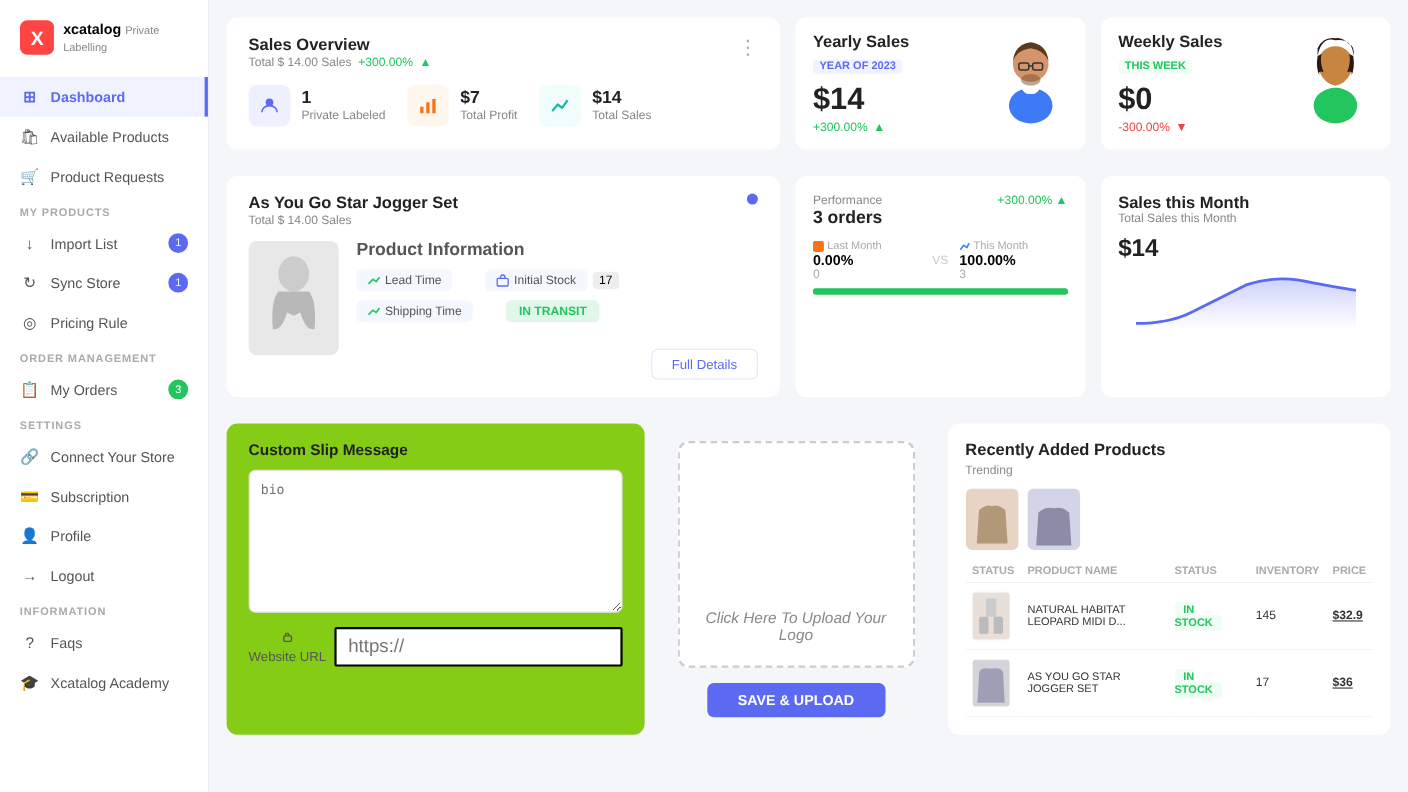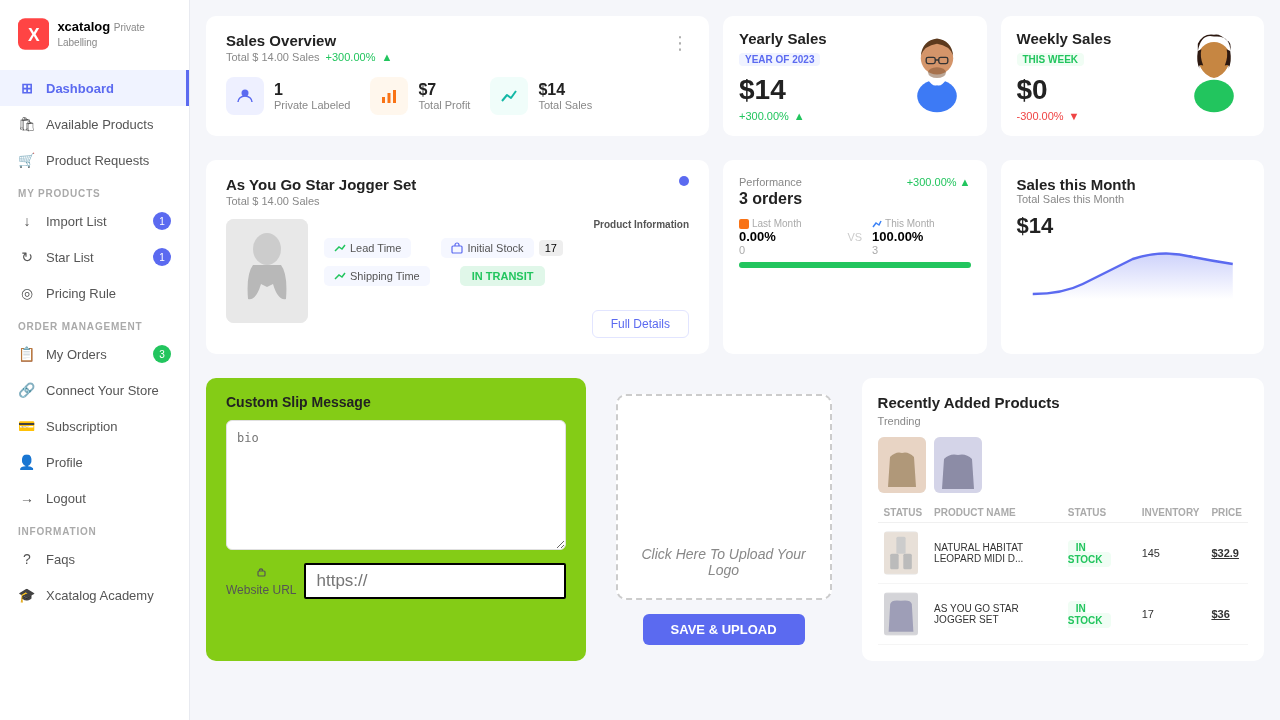--- a/index.html
+++ b/index.html
@@ -140,36 +140,37 @@
 
     <div class="sidebar-section-label">MY PRODUCTS</div>
 
     <div class="sidebar-item">
       <span class="item-icon">↓</span>
       <span>Import List</span>
       <span class="badge">1</span>
     </div>
     <div class="sidebar-item">
       <span class="item-icon">↻</span>
-      <span>Star List</span>
+      <span>Sync Store</span>
       <span class="badge">1</span>
     </div>
     <div class="sidebar-item">
       <span class="item-icon">◎</span>
       <span>Pricing Rule</span>
     </div>
 
     <div class="sidebar-section-label">ORDER MANAGEMENT</div>
 
     <div class="sidebar-item">
       <span class="item-icon">📋</span>
       <span>My Orders</span>
       <span class="badge badge-green">3</span>
     </div>
 
+    <div class="sidebar-section-label">SETTINGS</div>
 
     <div class="sidebar-item">
       <span class="item-icon">🔗</span>
       <span>Connect Your Store</span>
     </div>
     <div class="sidebar-item">
       <span class="item-icon">💳</span>
       <span>Subscription</span>
     </div>
     <div class="sidebar-item">
@@ -319,21 +320,21 @@
 
         <div style="width:82px;height:104px;border-radius:8px;background:#f0f0f0;overflow:hidden;flex-shrink:0;">
           <svg viewBox="0 0 82 104" width="82" height="104">
             <rect width="82" height="104" fill="#e8e8e8"></rect>
 
             <ellipse cx="41" cy="30" rx="14" ry="16" fill="#ccc"></ellipse>
             <path d="M27 46 Q20 55 22 80 Q30 82 35 65 L41 68 L47 65 Q52 82 60 80 Q62 55 55 46Z" fill="#b8b8b8"></path>
           </svg>
         </div>
         <div class="product-info">
-          <div style="font-size:10px;font-weight:600;color:#555;margin-bottom:8px;text-align:right;">Product Information</div>
+          <div style="font-size:16px;font-weight:600;color:#555;margin-bottom:8px;">Product Information</div>
           <div class="info-row">
             <div class="info-chip">
               <svg width="12" height="12" viewBox="0 0 12 12">
                   <polyline points="1,9 5,5 8,7 11,3" fill="none" stroke="#22c55e" stroke-width="1.5"></polyline>
                 </svg>
               <span>Lead Time</span>
             </div>
             <div style="display:flex;align-items:center;gap:5px;">
               <div class="info-chip">
                 <svg width="12" height="12" viewBox="0 0 12 12">

